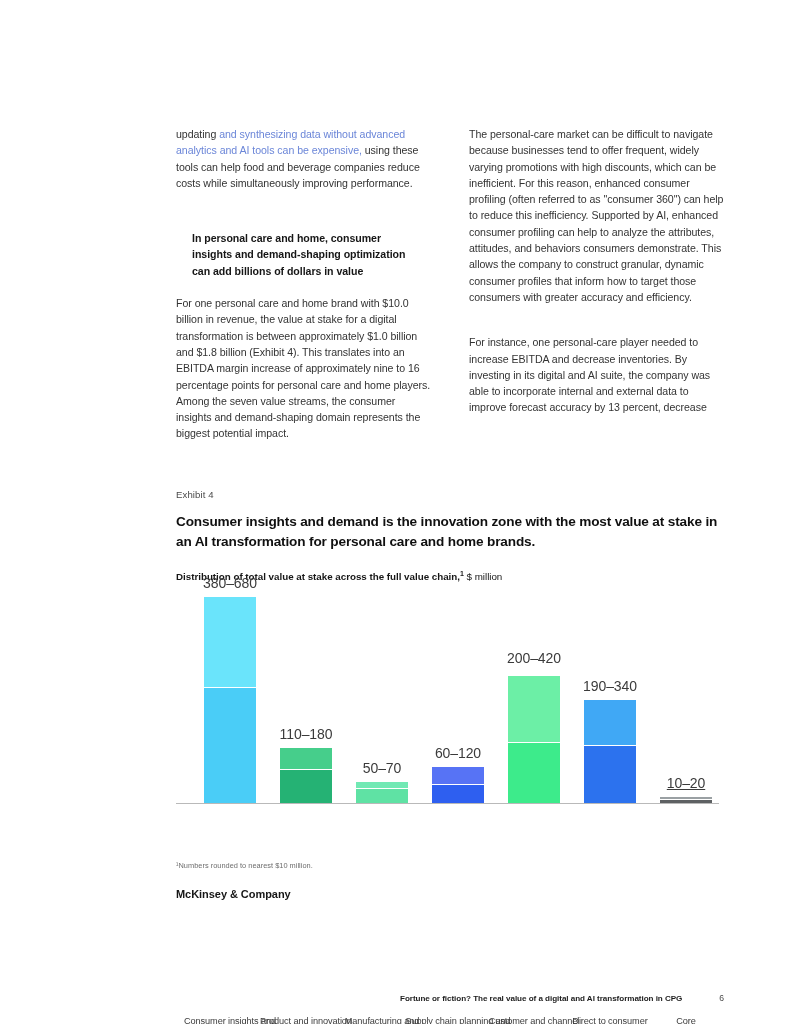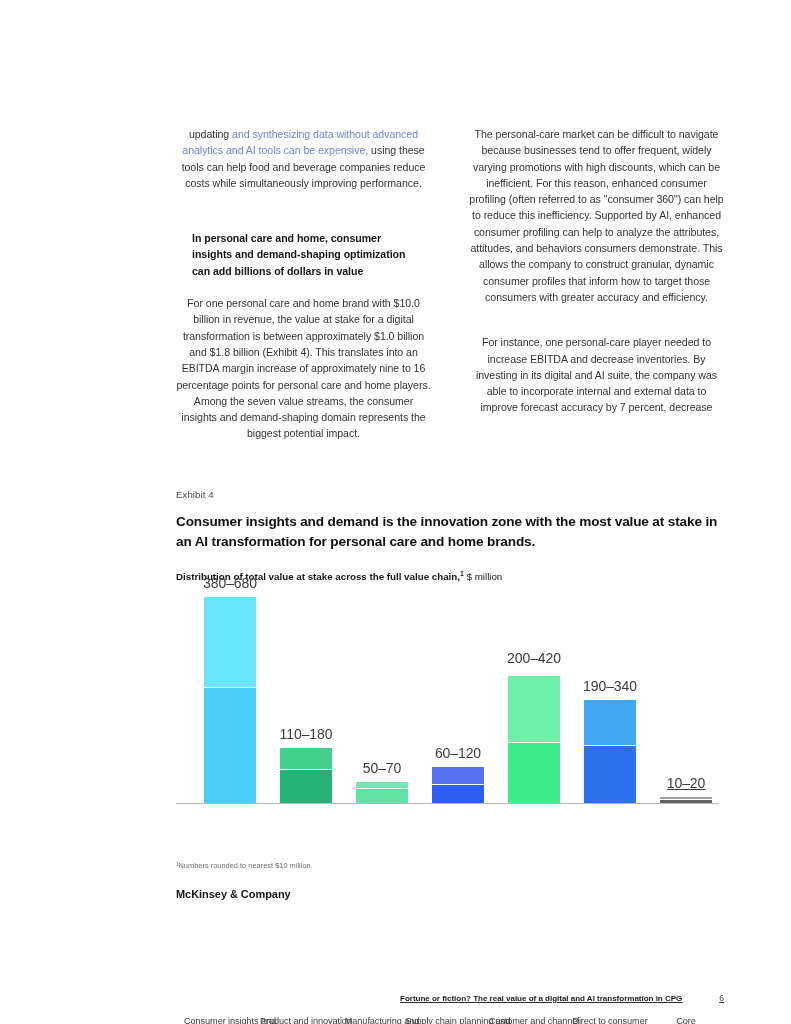--- a/index.html
+++ b/index.html
@@ -33,21 +33,20 @@
   }
   .col {
     width: 255px;
   }
   .para {
     font-size: 10.6px;
     line-height: 16.3px;
     color: #333333;
     margin: 0 0 11px 0;
     letter-spacing: -0.05px;
-    text-align: center;
   }
   .link-blue { color: #6b86d8; }
   .subhead {
     font-size: 10.6px;
     line-height: 16.3px;
     font-weight: bold;
     color: #161616;
     margin: 16px;
     letter-spacing: -0.05px;
   }
@@ -180,21 +179,20 @@
     letter-spacing: -0.05px;
   }
   .footer {
     position: absolute;
     left: 400px;
     top: 993px;
     width: 324px;
     display: flex;
     justify-content: space-between;
     align-items: baseline;
-    text-decoration: underline;
   }
   .footer-title {
     font-size: 8.1px;
     font-weight: bold;
     color: #1c1c1c;
     letter-spacing: -0.05px;
   }
   .footer-page {
     font-size: 8.6px;
     color: #4a4a4a;
@@ -215,21 +213,21 @@
       <p class="subhead">In personal care and home, consumer insights and demand-shaping optimization can add billions of dollars in value</p>
 
       <p class="para">For one personal care and home brand with $10.0 billion in revenue, the value at stake for a digital transformation is between approximately $1.0 billion and $1.8 billion (Exhibit 4). This translates into an EBITDA margin increase of approximately nine to 16 percentage points for personal care and home players. Among the seven value streams, the consumer insights and demand-shaping domain represents the biggest potential impact.</p>
     </div>
 
     <div class="col">
       <p class="para">The personal-care market can be difficult to navigate because businesses tend to offer frequent, widely varying promotions with high discounts, which can be inefficient. For this reason, enhanced consumer profiling (often referred to as "consumer 360") can help to reduce this inefficiency. Supported by AI, enhanced consumer profiling can help to analyze the attributes, attitudes, and behaviors consumers demonstrate. This allows the company to construct granular, dynamic consumer profiles that inform how to target those consumers with greater accuracy and efficiency.</p>
 
       <div class="gap-lg"></div>
 
-      <p class="para">For instance, one personal-care player needed to increase EBITDA and decrease inventories. By investing in its digital and AI suite, the company was able to incorporate internal and external data to improve forecast accuracy by 7 percent, decrease</p>
+      <p class="para">For instance, one personal-care player needed to increase EBITDA and decrease inventories. By investing in its digital and AI suite, the company was able to incorporate internal and external data to improve forecast accuracy by 13 percent, decrease</p>
     </div>
 
   </div>
 
   <div class="exhibit-label">Exhibit 4</div>
 
   <div class="exhibit-title">Consumer insights and demand is the innovation zone with the most value at stake in an AI transformation for personal care and home brands.</div>
 
   <div class="chart-subtitle"><b>Distribution of total value at stake across the full value chain,</b><span class="sup">1</span><span class="unit"> $ million</span></div>
 

